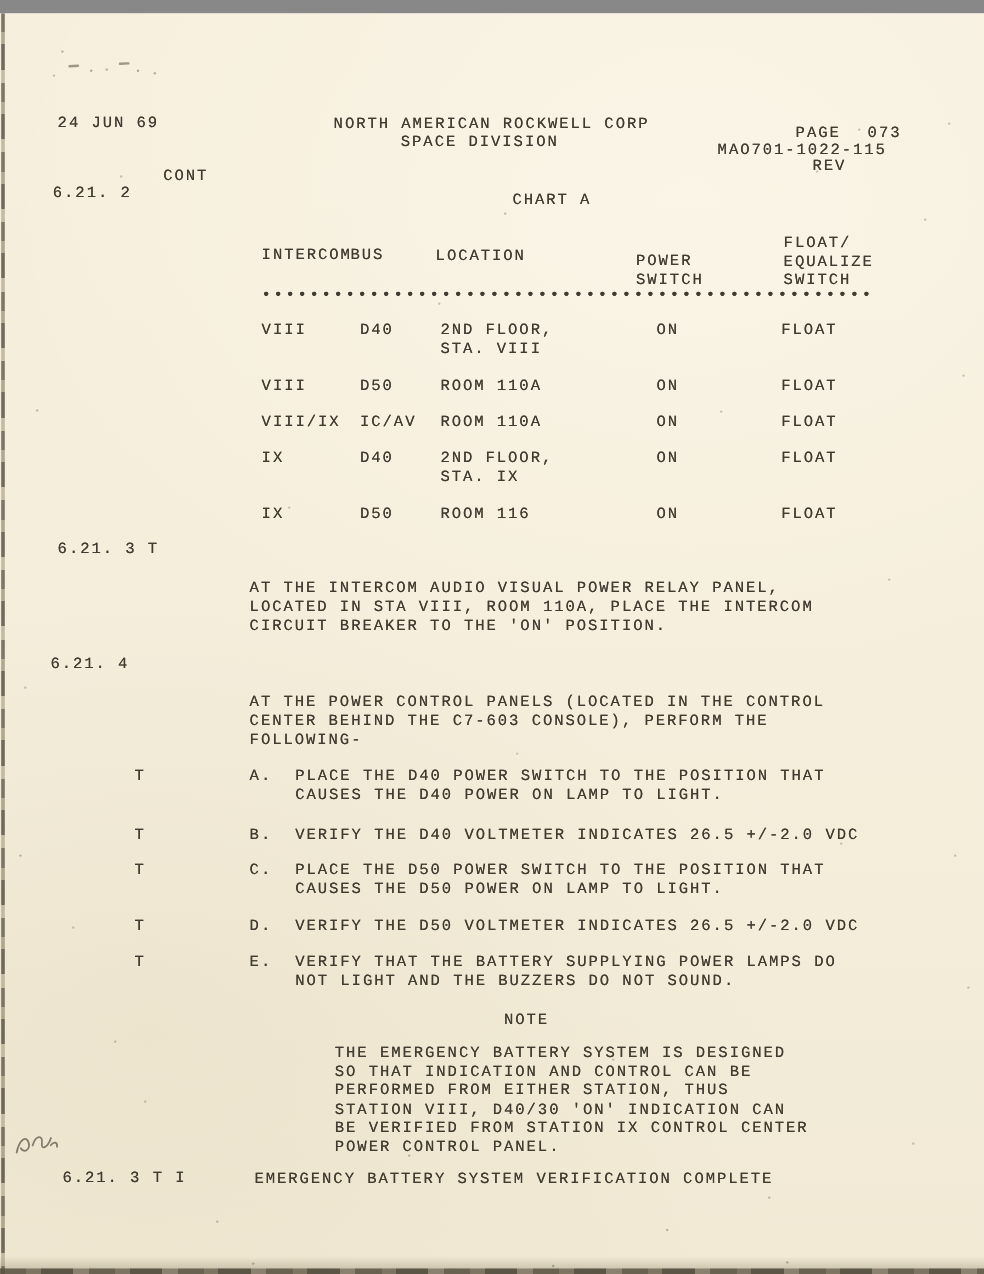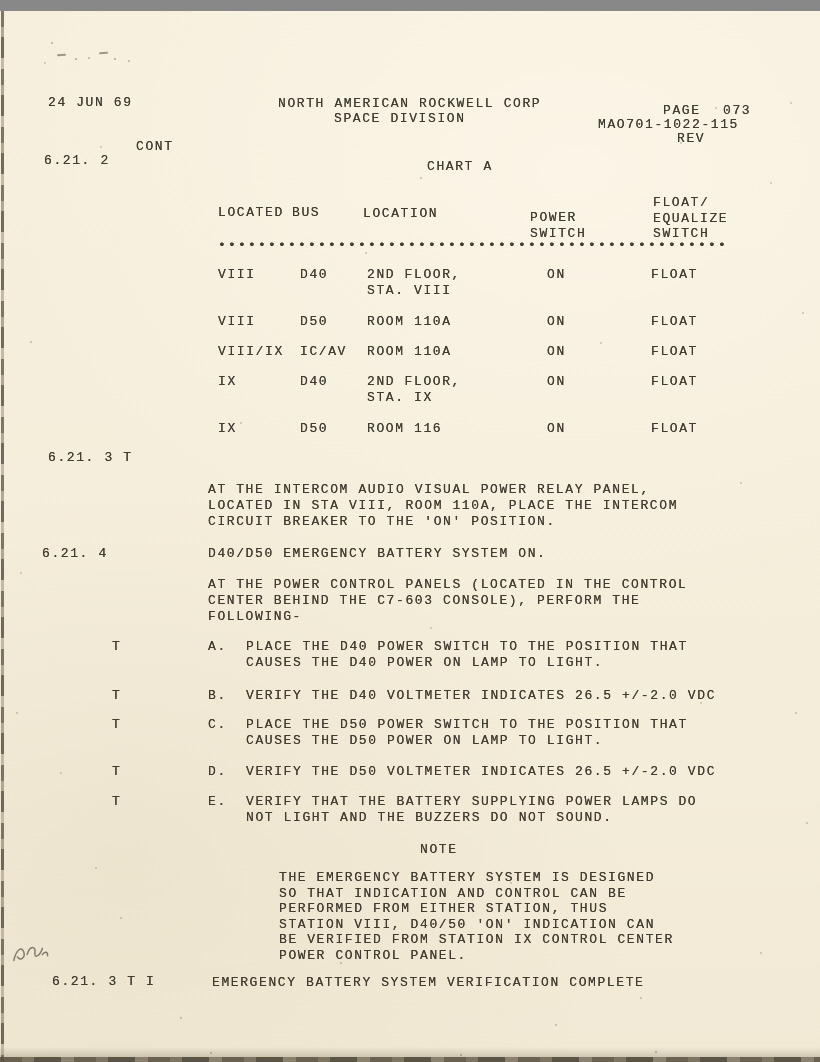--- a/index.html
+++ b/index.html
@@ -106,21 +106,21 @@
   <div class="t co1">NORTH AMERICAN ROCKWELL CORP</div>
   <div class="t co2">SPACE DIVISION</div>
   <div class="t pagelab">PAGE</div>
   <div class="t pagenum">073</div>
   <div class="t docnum">MAO701-1022-115</div>
   <div class="t rev">REV</div>
   <div class="t cont">CONT</div>
   <div class="t sec2">6.21. 2</div>
   <div class="t chart">CHART A</div>
 
-  <div class="t h-station">LOCATED</div>
+  <div class="t h-station">INTERCOM</div>
   <div class="t h-bus">BUS</div>
   <div class="t h-loc">LOCATION</div>
   <div class="t h-pow">POWER
 SWITCH</div>
   <div class="t h-flt">FLOAT/
 EQUALIZE
 SWITCH</div>
   <div class="t sep">•••••••••••••••••••••••••••••••••••••••••••••••••••</div>
 
   <div class="trow r0">
@@ -160,21 +160,20 @@
     <div class="c c-pow">ON</div>
     <div class="c c-flt">FLOAT</div>
   </div>
 
   <div class="t s0num">6.21. 3 T</div>
   <div class="t s0body">AT THE INTERCOM AUDIO VISUAL POWER RELAY PANEL,
 LOCATED IN STA VIII, ROOM 110A, PLACE THE INTERCOM
 CIRCUIT BREAKER TO THE 'ON' POSITION.</div>
 
   <div class="t s1num">6.21. 4</div>
-  <div class="t s1title">D40/D50 EMERGENCY BATTERY SYSTEM ON.</div>
   <div class="t s1body">AT THE POWER CONTROL PANELS (LOCATED IN THE CONTROL
 CENTER BEHIND THE C7-603 CONSOLE), PERFORM THE
 FOLLOWING-</div>
 
   <div class="step stA">
     <span class="flag">T</span>
     <span class="letter">A.</span>
     <span class="stext">PLACE THE D40 POWER SWITCH TO THE POSITION THAT
 CAUSES THE D40 POWER ON LAMP TO LIGHT.</span>
   </div>
@@ -198,21 +197,21 @@
     <span class="flag">T</span>
     <span class="letter">E.</span>
     <span class="stext">VERIFY THAT THE BATTERY SUPPLYING POWER LAMPS DO
 NOT LIGHT AND THE BUZZERS DO NOT SOUND.</span>
   </div>
 
   <div class="t notelab">NOTE</div>
   <div class="t notebody">THE EMERGENCY BATTERY SYSTEM IS DESIGNED
 SO THAT INDICATION AND CONTROL CAN BE
 PERFORMED FROM EITHER STATION, THUS
-STATION VIII, D40/50 'ON' INDICATION CAN
+STATION VIII, D40/30 'ON' INDICATION CAN
 BE VERIFIED FROM STATION IX CONTROL CENTER
 POWER CONTROL PANEL.</div>
 
   <div class="t closenum">6.21. 3 T I</div>
   <div class="t closetext">EMERGENCY BATTERY SYSTEM VERIFICATION COMPLETE</div>
 
   <div class="edge-left"></div>
   <div class="edge-bottom-fade"></div>
   <div class="edge-bottom"></div>
   <div class="edge-bottom-under"></div>

